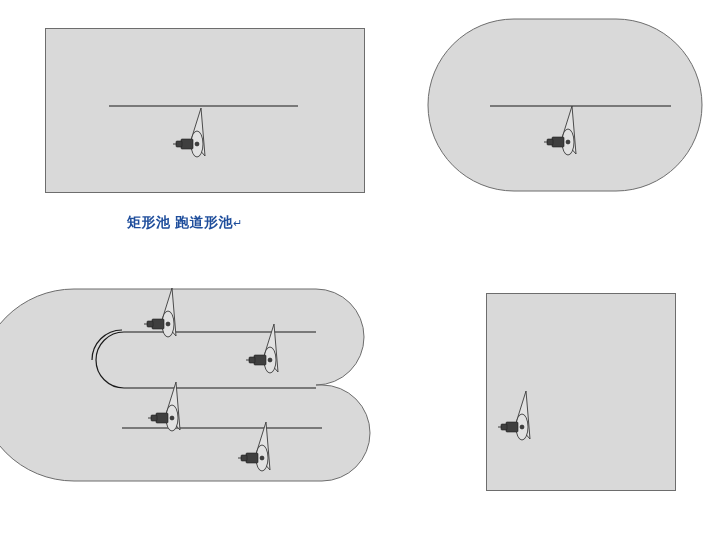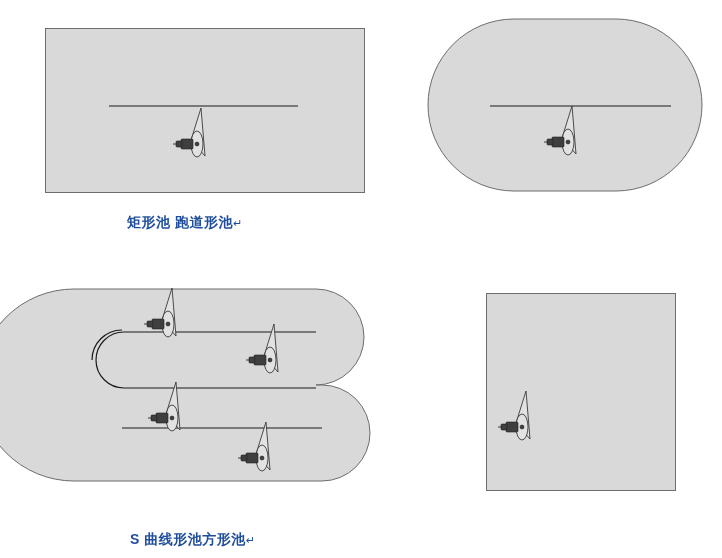--- a/index.html
+++ b/index.html
@@ -141,17 +141,14 @@
         <path class="aerator-blade" d="M 28 -6 L 32 42 L 18 26 Z"></path>
         <ellipse class="aerator-blade" cx="24" cy="30" rx="6" ry="13"></ellipse>
         <rect class="aerator-body" x="8" y="25" width="12" height="10" rx="1"></rect>
         <rect class="aerator-body" x="3" y="27" width="6" height="6" rx="1"></rect>
         <line class="aerator-line" x1="0" y1="30" x2="4" y2="30"></line>
         <circle class="aerator-body" cx="24" cy="30" r="2"></circle>
       </g>
     </svg>
   </div>
 
-  <div class="caption" style="left:118px; top:531px;">
-    <span>S 曲线形池方形池</span><span class="pilcrow">↵</span>
-  </div>
 
 </div>
 
 </body></html>

